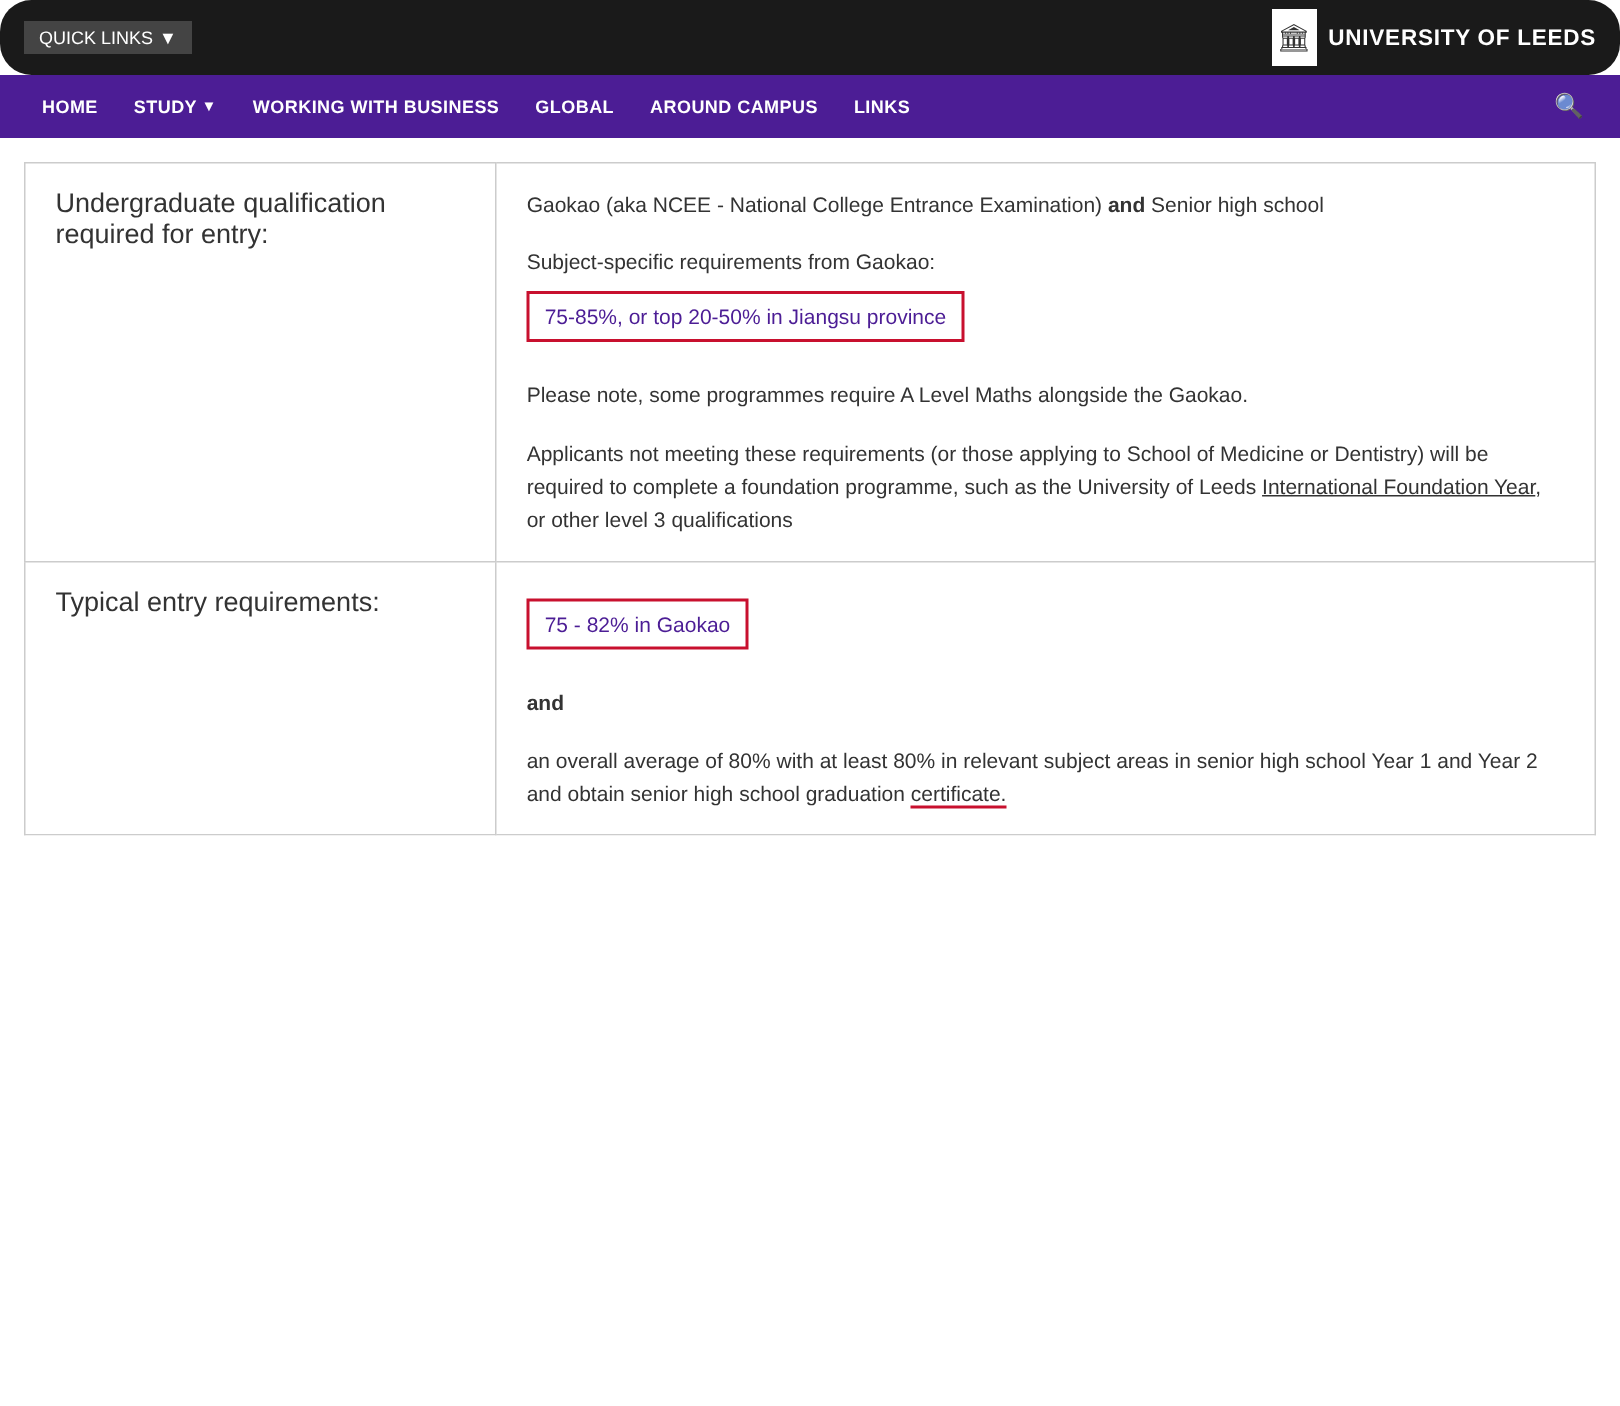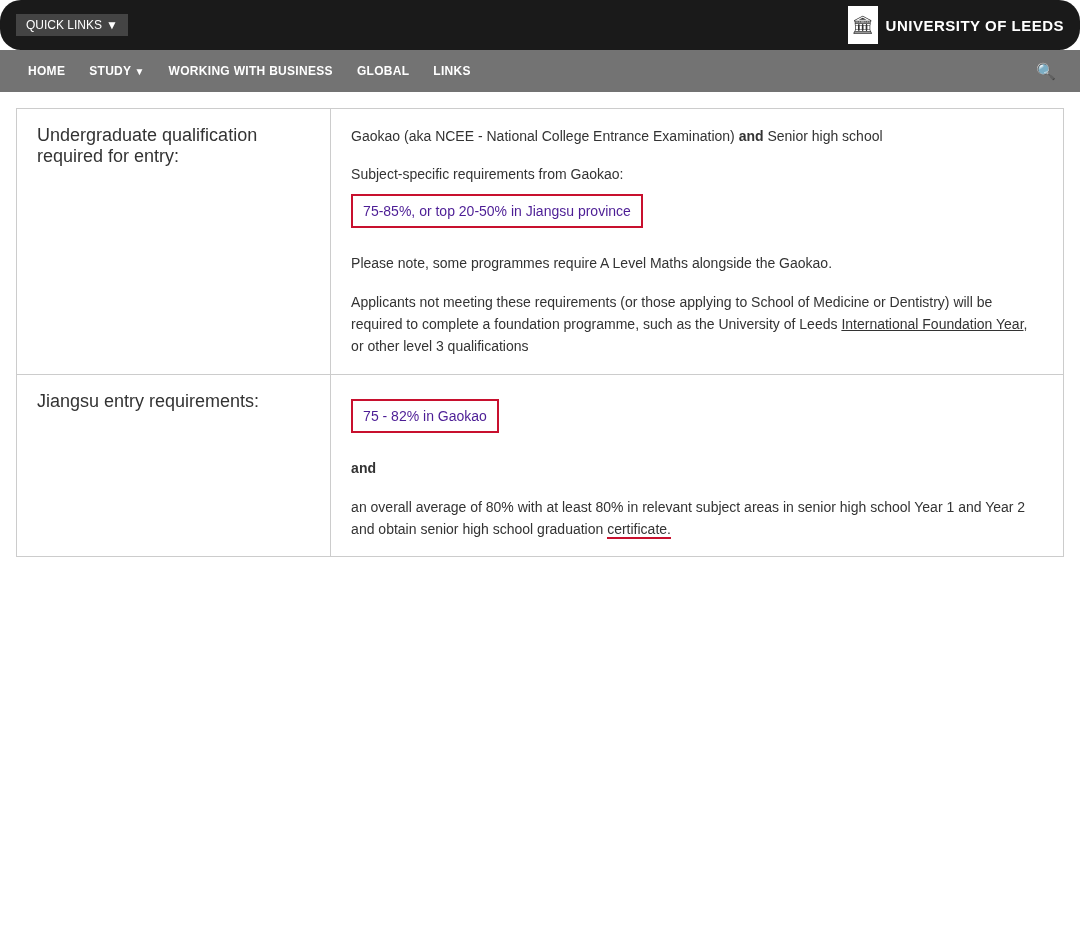--- a/index.html
+++ b/index.html
@@ -41,21 +41,21 @@
     }
     .university-name {
       color: #fff;
       font-size: 15px;
       font-weight: bold;
       letter-spacing: 0.5px;
     }
 
     
     .nav-bar {
-      background: #737373;
+      background: #4c1d95;
       display: flex;
       align-items: center;
       padding: 0 16px;
       height: 42px;
     }
     .nav-bar a, .nav-item {
       color: #fff;
       text-decoration: none;
       font-size: 12px;
       font-weight: bold;
@@ -163,20 +163,21 @@
 </div>
 
 <nav class="nav-bar">
   <a class="nav-item">HOME</a>
   <a class="nav-item">
     <span>STUDY</span>
     <span class="dropdown-arrow">▼</span>
   </a>
   <a class="nav-item">WORKING WITH BUSINESS</a>
   <a class="nav-item">GLOBAL</a>
+  <a class="nav-item">AROUND CAMPUS</a>
   <a class="nav-item">LINKS</a>
   <div class="nav-search">🔍</div>
 </nav>
 
 <div class="page-content">
 
   <table class="requirements-table">
 
     <tbody>
         <tr>
@@ -195,21 +196,21 @@
           Please note, some programmes require A Level Maths alongside the Gaokao.
         </div>
         <div class="content-block para-gap">
           Applicants not meeting these requirements (or those applying to School of Medicine or Dentistry) will be required to complete a foundation programme, such as the University of Leeds <span class="underlined-link">International Foundation Year</span>, or other level 3 qualifications
         </div>
       </td>
     </tr>
 
     <tr>
       <td>
-        <span>Jiangsu entry requirements:</span>
+        <span>Typical entry requirements:</span>
       </td>
       <td>
         <div class="content-block">
           <div class="highlighted-box">75 - 82% in Gaokao</div>
         </div>
         <div class="content-block">
           <strong>and</strong>
         </div>
         <div class="content-block para-gap">
           an overall average of 80% with at least 80% in relevant subject areas in senior high school Year 1 and Year 2 and obtain senior high school graduation <span class="red-wavy-underline">certificate.</span>

